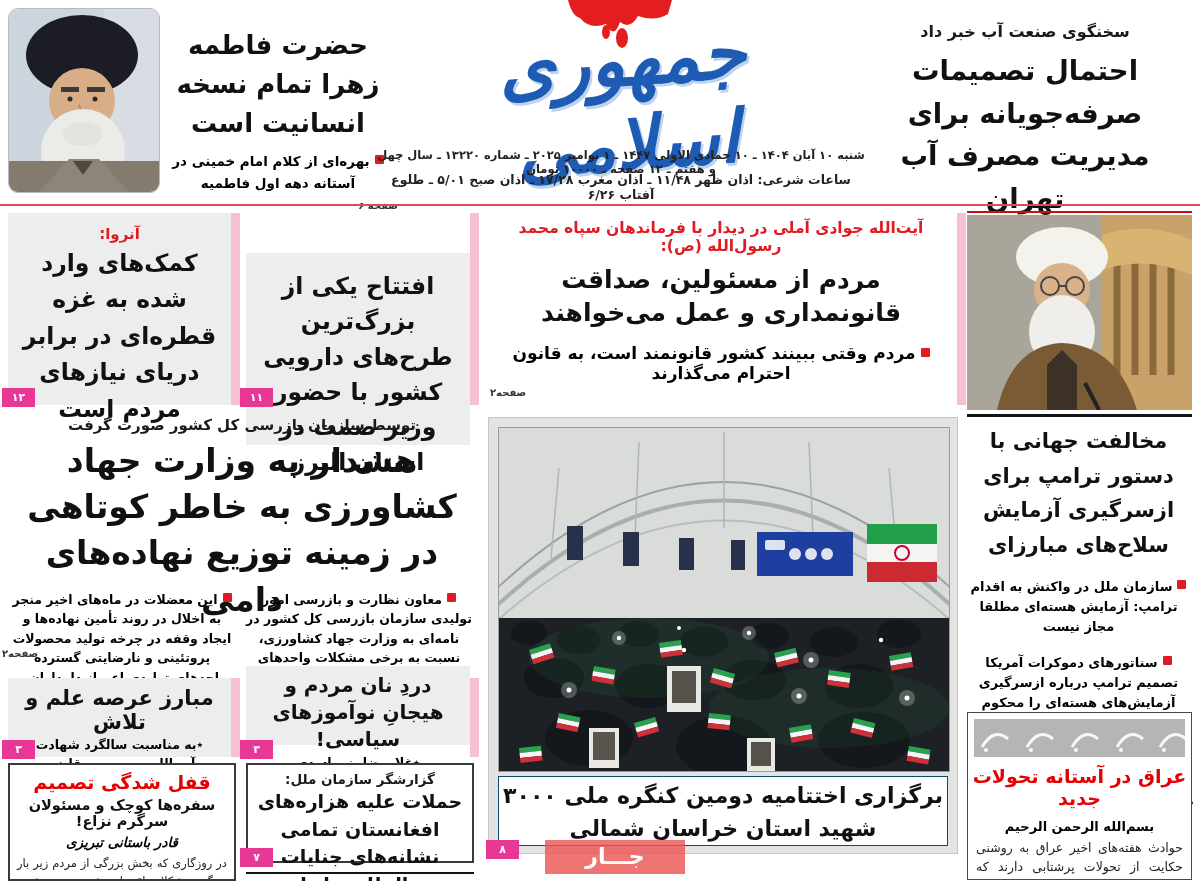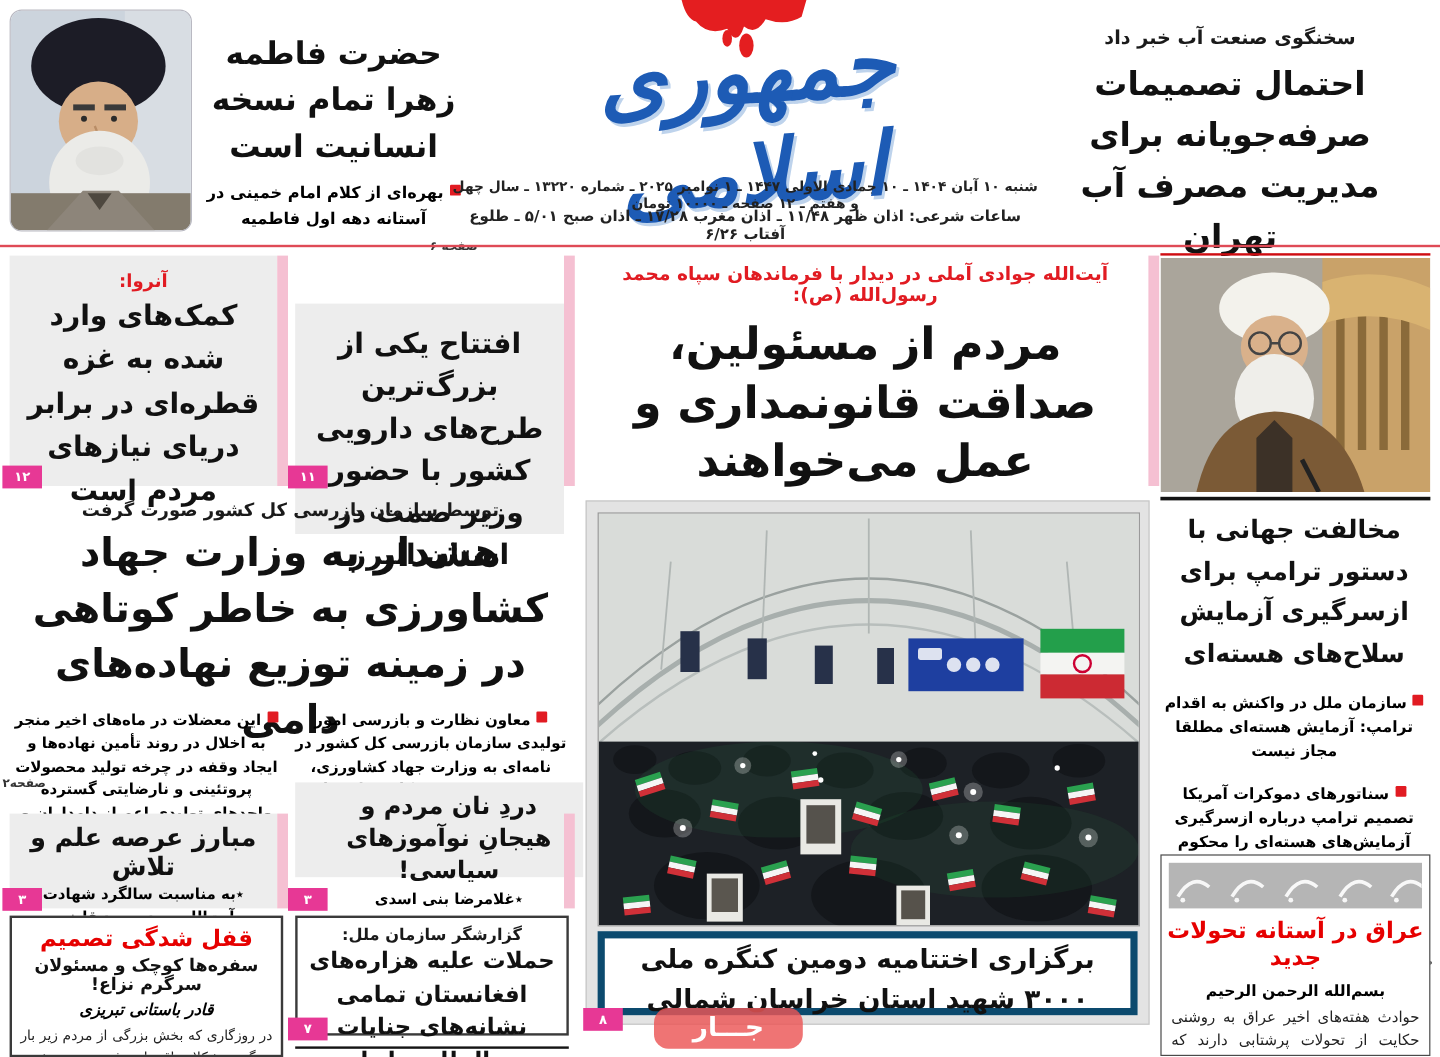--- a/index.html
+++ b/index.html
@@ -94,21 +94,21 @@
       <ellipse cx="95" cy="117" rx="33" ry="37" fill="#efeeea"></ellipse>
       <path d="M30,195 Q45,130 95,128 Q150,130 170,195 Z" fill="#7b5a36"></path>
       <path d="M80,150 L95,135 L110,150 L110,195 L80,195 Z" fill="#3c3127"></path>
       <line x1="118" y1="168" x2="132" y2="195" stroke="#222" stroke-width="4"></line>
     </svg>
   </div>
 
   <div class="blackline" style="left:967px;top:414px;width:225px;height:3px;"></div>
 
   <div class="abs" style="left:963px;top:424px;width:231px;">
-    <div class="hl c" style="font-size:21px;line-height:1.65;">مخالفت جهانی با دستور ترامپ برای ازسرگیری آزمایش سلاح‌های هسته‌ای</div>
+    <div class="hl c" style="font-size:21px;line-height:1.65;">مخالفت جهانی با دستور ترامپ برای ازسرگیری آزمایش سلاح‌های مبارز‌ای</div>
     <div class="c" style="font-size:13px;font-weight:700;line-height:1.55;margin-top:14px;"><span class="marker"></span><span>سازمان ملل در واکنش به اقدام ترامپ: آزمایش هسته‌ای مطلقا مجاز نیست</span></div>
     <div class="c" style="font-size:13px;font-weight:700;line-height:1.55;margin-top:16px;"><span class="marker"></span><span>سناتورهای دموکرات آمریکا تصمیم ترامپ درباره ازسرگیری آزمایش‌های هسته‌ای را محکوم کردند</span></div>
     <div class="c" style="font-size:13px;font-weight:700;line-height:1.55;margin-top:16px;"><span class="marker"></span><span>اعتراض شدید بازماندگان بمباران اتمی ژاپن به دستور ترامپ برای آغاز آزمایش تسلیحات اتمی</span></div>
     <div class="pageref" style="text-align:right;margin-top:-14px;">صفحه۷</div>
   </div>
 
   <div class="abs" style="left:967px;top:712px;width:225px;height:168px;border:1px solid #4a4a4a;box-sizing:border-box;background:#fff;overflow:hidden;">
     <div style="margin:6px;height:38px;background:#b5b5b5;overflow:hidden;">
       <svg viewBox="0 0 213 38" width="213" height="38">
         <g stroke="#fff" stroke-width="3" fill="none" opacity="0.9">
@@ -129,21 +129,21 @@
     </div>
     <div class="c" style="font-size:19px;font-weight:700;color:#e60000;margin-top:8px;">عراق در آستانه تحولات جدید</div>
     <div class="c" style="font-size:13px;font-weight:700;margin-top:10px;">بسم‌الله الرحمن الرحیم</div>
     <div style="font-size:12.5px;line-height:1.55;text-align:justify;padding:4px 8px 0 8px;color:#222;">حوادث هفته‌های اخیر عراق به روشنی حکایت از تحولات پرشتابی دارند که طراحی شده آمریکا و لابی صهیونیستی هستند و قرار است در آینده‌ای نزدیک این کشور را در مسیر مورد نظر</div>
   </div>
 
   <div class="pinkbar" style="left:957px;top:213px;height:192px;"></div>
 
   <div class="abs" style="left:490px;top:219px;width:462px;">
     <div class="c red" style="font-size:15.5px;font-weight:700;">آیت‌الله جوادی آملی در دیدار با فرماندهان سپاه محمد رسول‌الله (ص):</div>
-    <div class="hl c" style="font-size:37px;line-height:1.32;margin-top:8px;letter-spacing:-1px;">مردم از مسئولین، صداقت قانونمداری و عمل می‌خواهند</div>
+    <div class="hl c" style="font-size:25px;line-height:1.32;margin-top:8px;letter-spacing:-1px;">مردم از مسئولین، صداقت قانونمداری و عمل می‌خواهند</div>
     <div class="c" style="font-size:17px;font-weight:700;margin-top:14px;"><span class="marker"></span><span>مردم وقتی ببینند کشور قانونمند است، به قانون احترام می‌گذارند</span></div>
     <div class="pageref" style="text-align:left;margin-top:4px;">صفحه۲</div>
   </div>
 
   <div class="photo-frame" style="left:488px;top:417px;width:470px;height:437px;">
     <div class="abs" style="left:9px;top:9px;width:450px;height:343px;overflow:hidden;border:1px solid #9a9a9a;">
       <svg viewBox="0 0 450 343" width="450" height="343">
         <rect width="450" height="190" fill="#d9dcd9"></rect>
         <path d="M-10,185 Q225,-40 460,185" fill="none" stroke="#a8afad" stroke-width="4"></path>
         <path d="M-10,200 Q225,-15 460,200" fill="none" stroke="#b8bebc" stroke-width="2"></path>
@@ -266,26 +266,26 @@
         <g fill="#fff" opacity="0.25">
           <circle cx="120" cy="210" r="7"></circle>
             <circle cx="312" cy="232" r="8"></circle>
             <circle cx="70" cy="262" r="8"></circle>
           <circle cx="300" cy="268" r="8"></circle>
             <circle cx="408" cy="270" r="8"></circle>
             <circle cx="250" cy="205" r="7"></circle>
         </g>
       </svg>
     </div>
-    <div class="abs" style="left:9px;top:358px;width:450px;height:70px;background:#fff;border:6px solid #0c4a6e;box-sizing:border-box;">
+    <div class="abs" style="left:9px;top:358px;width:450px;height:70px;background:#fff;border:1px solid #0c4a6e;box-sizing:border-box;">
       <div class="hl c" style="font-size:22px;line-height:1.5;padding-top:2px;">برگزاری اختتامیه دومین کنگره ملی ۳۰۰۰ شهید استان خراسان شمالی</div>
     </div>
   </div>
   <div class="badge" style="left:486px;top:840px;">۸</div>
-  <div class="abs c" style="left:545px;top:840px;width:124px;height:34px;background:rgba(235,85,85,0.82);color:#fff;font-size:22px;font-weight:700;line-height:34px;border-radius:12px;">جـــار</div>
+  <div class="abs c" style="left:545px;top:840px;width:140px;height:34px;background:rgba(235,85,85,0.82);color:#fff;font-size:22px;font-weight:700;line-height:34px;">جـــار</div>
 
   <div class="graybox" style="left:8px;top:213px;width:223px;height:192px;">
     <div class="c red" style="font-size:15px;font-weight:700;padding-top:12px;">آنروا:</div>
     <div class="hl c" style="font-size:23.5px;line-height:1.55;padding:2px 6px 0 6px;">کمک‌های وارد شده به غزه قطره‌ای در برابر دریای نیازهای مردم است</div>
   </div>
   <div class="pinkbar" style="left:231px;top:213px;height:192px;"></div>
   <div class="badge" style="left:2px;top:388px;">۱۲</div>
 
   <div class="graybox" style="left:246px;top:213px;width:224px;height:192px;margin-top:40px;">
     <div class="hl c" style="font-size:23.5px;line-height:1.5;padding:16px 8px 0 8px;">افتتاح یکی از بزرگ‌ترین طرح‌های دارویی کشور با حضور وزیر صمت در استان البرز</div>
@@ -301,21 +301,21 @@
   <div class="abs c" style="left:10px;top:590px;width:224px;font-size:12.5px;font-weight:700;line-height:1.55;"><span class="marker"></span><span>این معضلات در ماه‌های اخیر منجر به اخلال در روند تأمین نهاده‌ها و ایجاد وقفه در چرخه تولید محصولات پروتئینی و نارضایتی گسترده واحدهای تولیدی اعم از دامداران و مرغداران شده است</span></div>
   <div class="pageref abs" style="left:2px;top:648px;">صفحه۲</div>
 
   <div class="graybox" style="left:8px;top:678px;width:223px;height:79px;">
     <div class="hl c" style="font-size:21px;padding-top:8px;">مبارز عرصه علم و تلاش</div>
     <div class="c" style="font-size:12.5px;font-weight:700;line-height:1.5;padding:2px 8px 0 8px;">٭به مناسبت سالگرد شهادت آیت‌الله سید محمد قاضی طباطبائی</div>
   </div>
   <div class="pinkbar" style="left:231px;top:678px;height:79px;"></div>
   <div class="badge" style="left:2px;top:740px;">۳</div>
 
-  <div class="graybox" style="left:246px;top:652px;width:224px;height:79px;padding-left:16px;">
+  <div class="graybox" style="left:246px;top:666px;width:224px;height:79px;">
     <div class="hl c" style="font-size:20px;line-height:1.35;padding:6px 8px 0 8px;">دردِ نان مردم و هیجانِ نوآموزهای سیاسی!</div>
     <div class="c" style="font-size:12.5px;font-weight:700;padding-top:2px;">٭غلامرضا بنی اسدی</div>
   </div>
   <div class="pinkbar" style="left:470px;top:678px;height:79px;"></div>
   <div class="badge" style="left:240px;top:740px;">۳</div>
 
   <div class="whitebox" style="left:8px;top:763px;width:228px;height:118px;overflow:hidden;">
     <div class="c" style="font-size:19px;font-weight:700;color:#e60000;padding-top:6px;">قفل شدگی تصمیم</div>
     <div class="hl c" style="font-size:14.5px;padding-top:4px;">سفره‌ها کوچک و مسئولان سرگرم نزاع!</div>
     <div class="c" style="font-size:13.5px;font-weight:700;font-style:italic;padding-top:5px;">قادر باستانی تبریزی</div>

